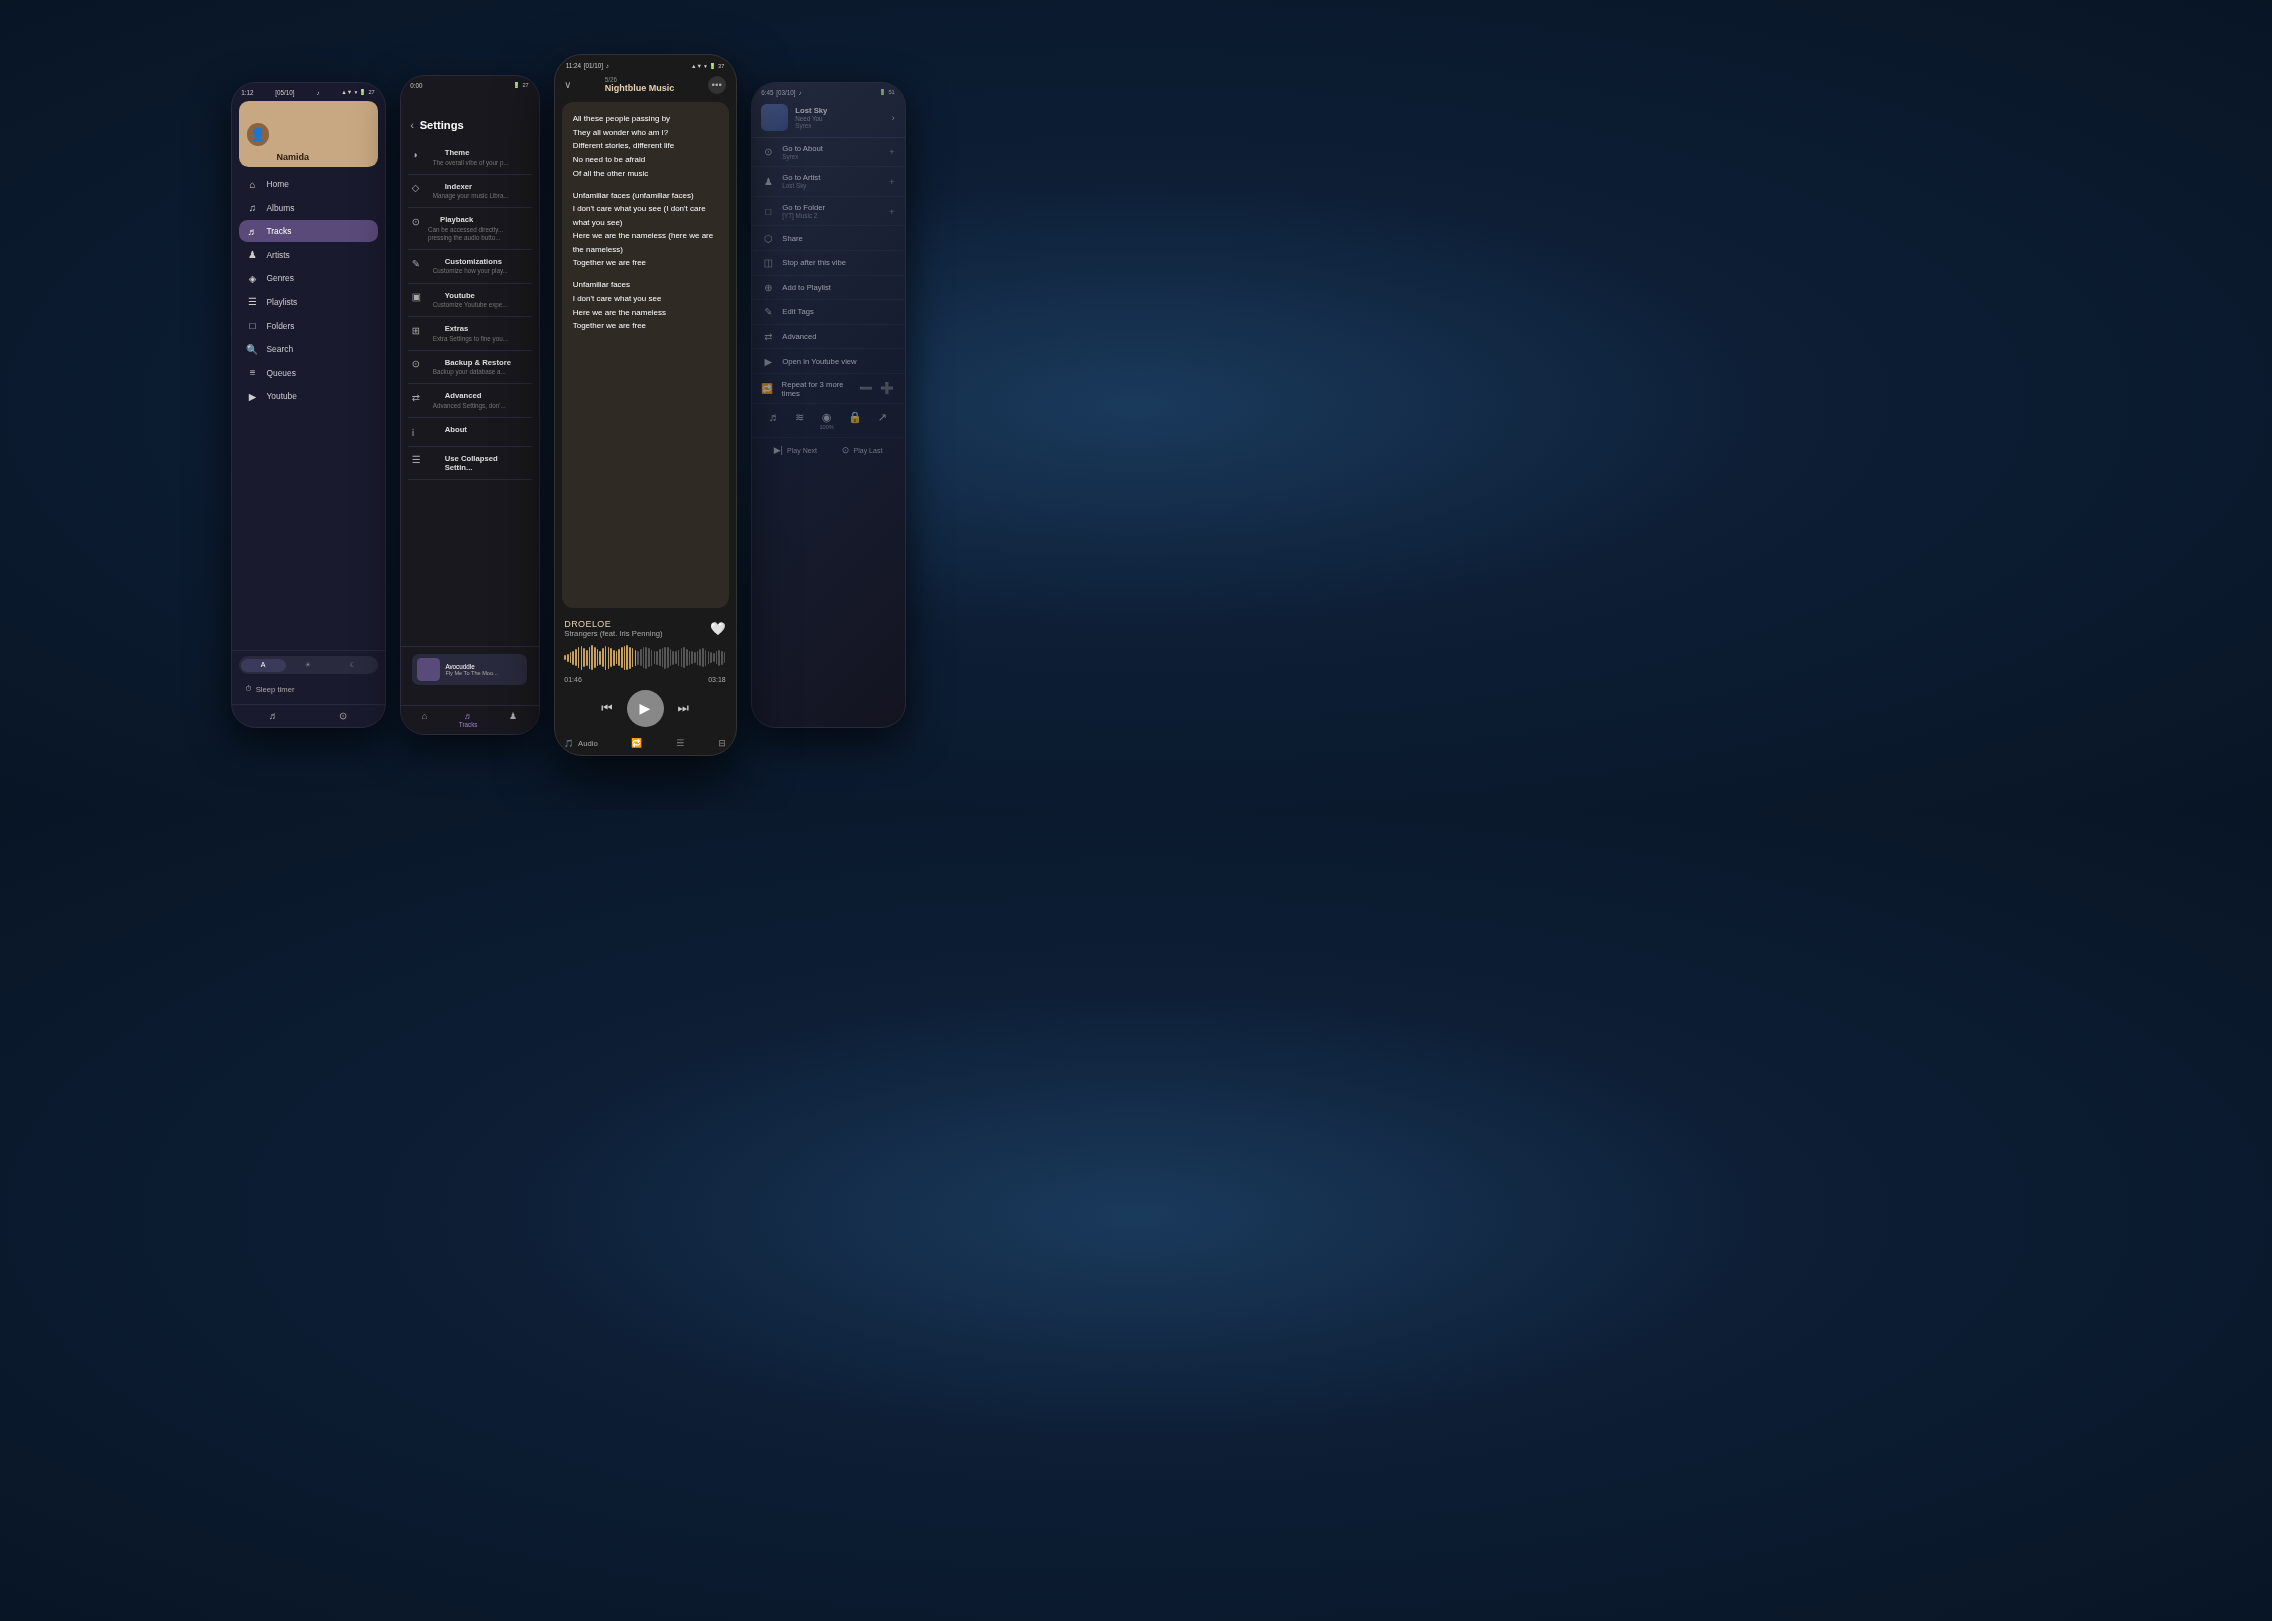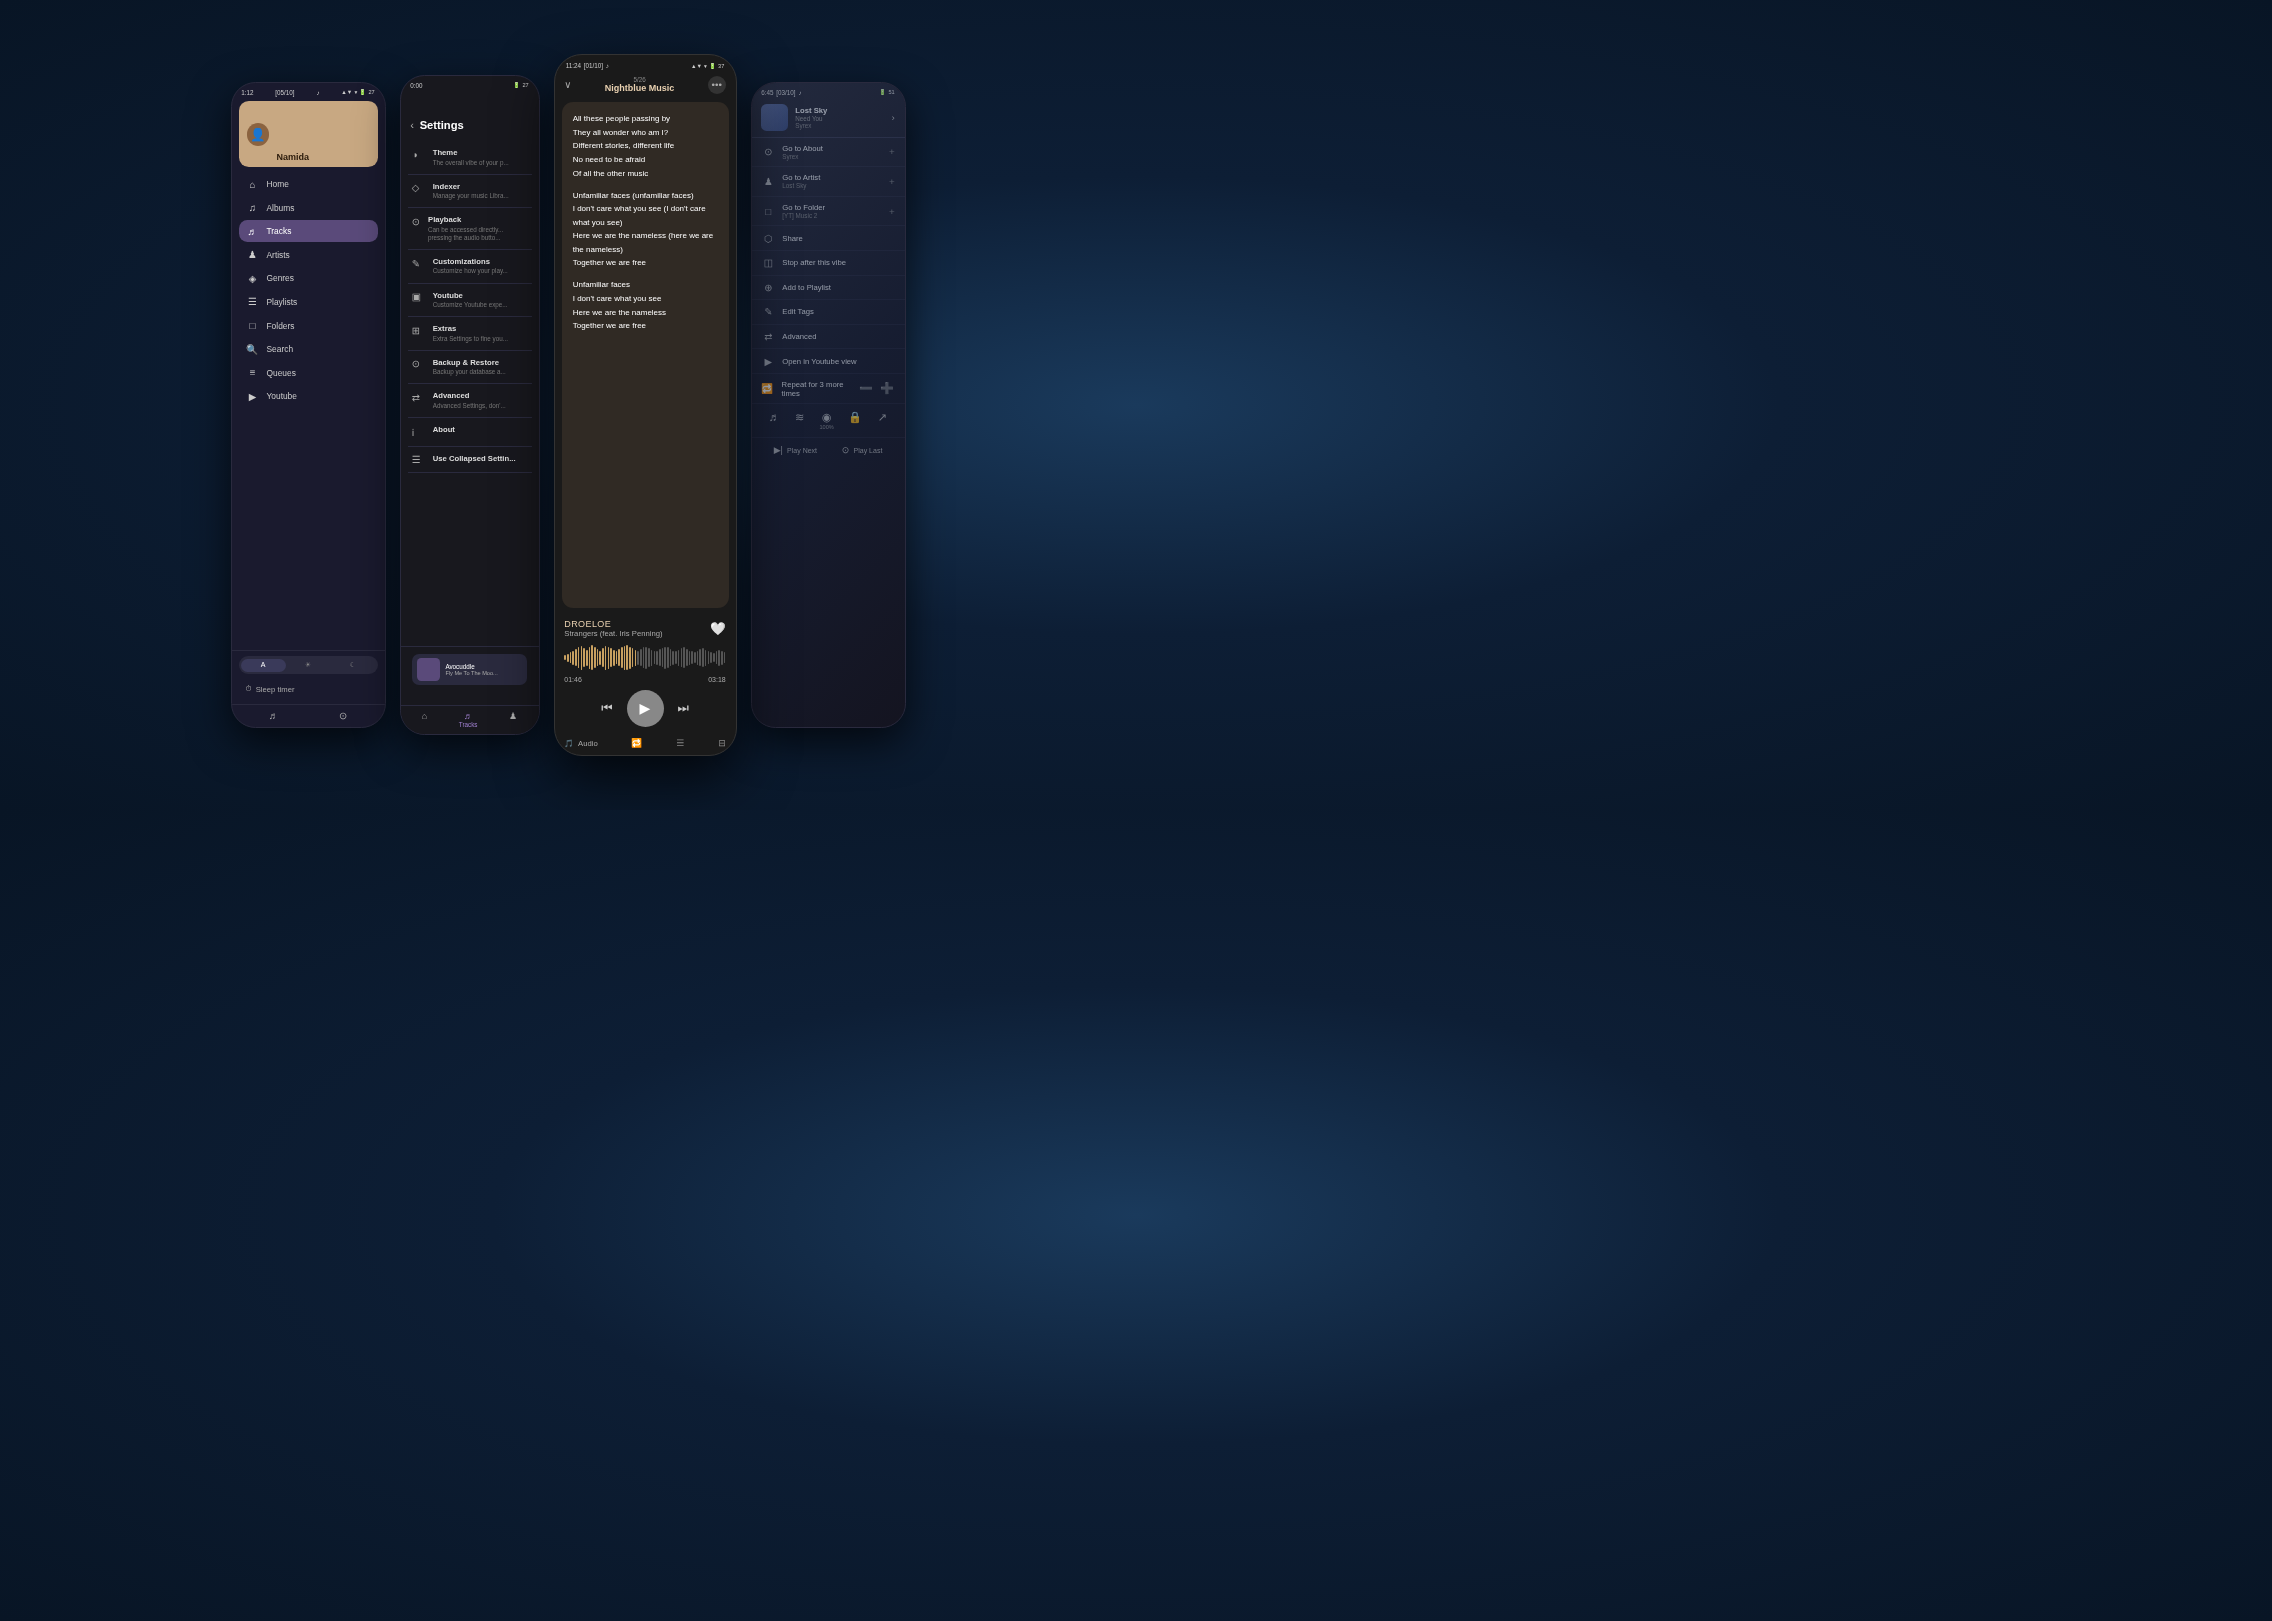--- a/index.html
+++ b/index.html
@@ -159,21 +159,21 @@
     .settings-item {
       display: flex;
       align-items: flex-start;
       gap: 7px;
       padding: 7px 4.2px;
       border-bottom: 0.7px solid #2a2a3e;
       cursor: pointer;
     }
     .settings-icon { font-size: 9.8px; color: #aaa; margin-top: 0.7px; width: 14px; }
     .settings-text-block {}
-    .settings-item-title { font-size: 7.7px; font-weight: bold; color: #ddd; }
+    .settings-item-title { font-size: 7.7px; font-weight: bold; color: #ddd; margin-left: 12px; }
     .settings-item-desc { font-size: 6.3px; color: #777; margin-top: 1.4px; line-height: 1.3; }
 
     .settings-bottom {
       position: absolute;
       bottom: 42px;
       left: 0; right: 0;
       padding: 7px 11.2px;
       border-top: 0.7px solid #2a2a3e;
     }
     .mini-player {
@@ -230,21 +230,21 @@
       color: #ccc;
     }
 
     .player-header {
       display: flex;
       align-items: center;
       justify-content: space-between;
       padding: 4.2px 9.8px;
     }
     .player-back { font-size: 9.8px; color: #aaa; cursor: pointer; }
-    .player-track-info { text-align: center; }
+    .player-track-info { text-align: left; }
     .player-track-count { font-size: 6.3px; color: #888; }
     .player-playlist-name { font-size: 9px; font-weight: bold; color: #e8d0b0; }
     .player-more { font-size: 9.8px; color: #aaa; cursor: pointer; background: #333; border-radius: 50%; width: 18px; height: 18px; display: flex; align-items: center; justify-content: center; }
 
     .lyrics-container {
       margin: 4.2px 7px;
       background: rgba(100,80,60,0.3);
       border-radius: 11.2px;
       padding: 9.8px 11.2px;
       flex: 1;

